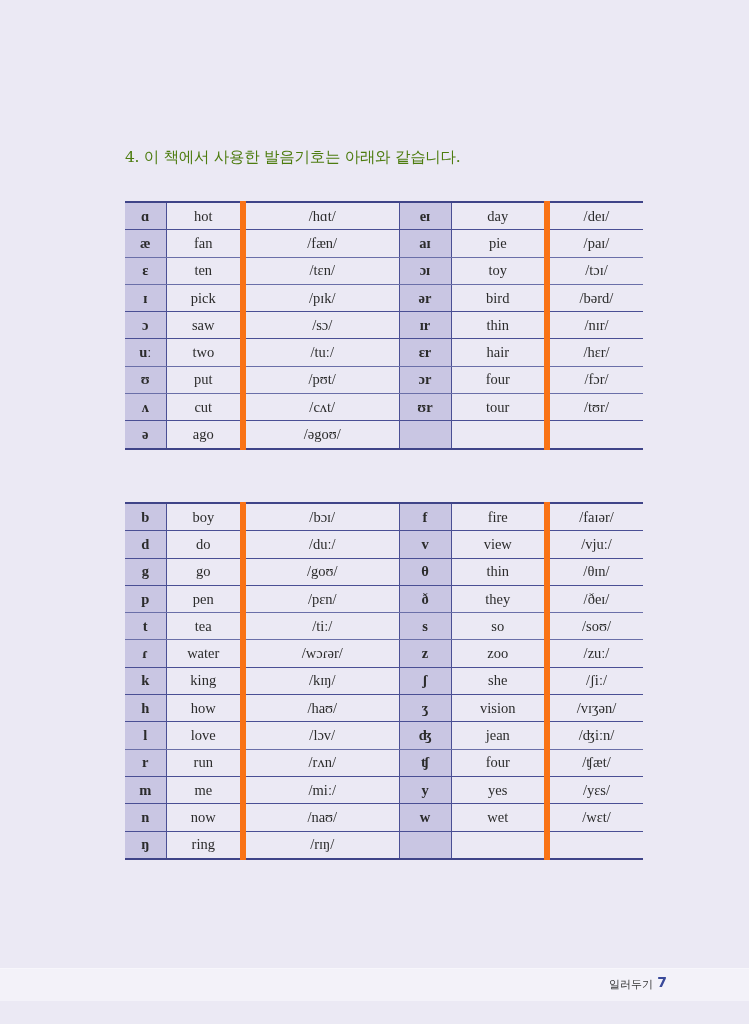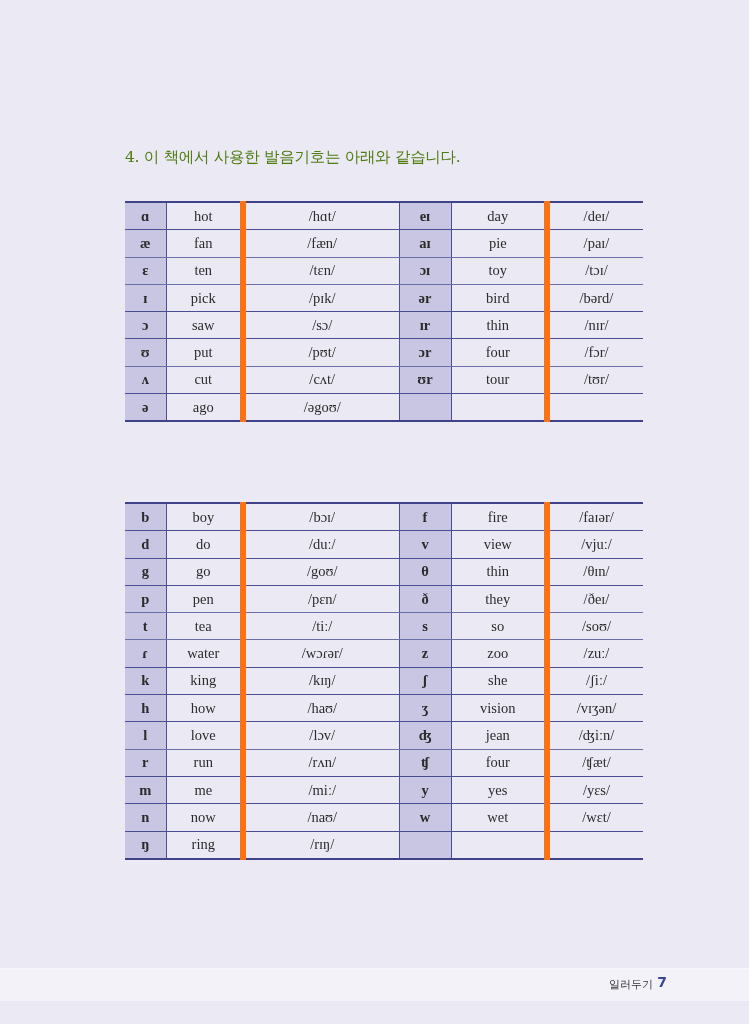--- a/index.html
+++ b/index.html
@@ -138,20 +138,28 @@
       </tr>
       <tr>
         <td class="sym">ɔ</td>
         <td class="word">saw</td>
         <td class="pron left">/sɔ/</td>
         <td class="sym">ɪr</td>
         <td class="word">thin</td>
         <td class="pron">/nɪr/</td>
       </tr>
       <tr class="thick">
+        <td class="sym">uː</td>
+        <td class="word">two</td>
+        <td class="pron left">/tuː/</td>
+        <td class="sym">ɛr</td>
+        <td class="word">hair</td>
+        <td class="pron">/hɛr/</td>
+      </tr>
+      <tr class="thick">
         <td class="sym">ʊ</td>
         <td class="word">put</td>
         <td class="pron left">/pʊt/</td>
         <td class="sym">ɔr</td>
         <td class="word">four</td>
         <td class="pron">/fɔr/</td>
       </tr>
       <tr>
         <td class="sym">ʌ</td>
         <td class="word">cut</td>

